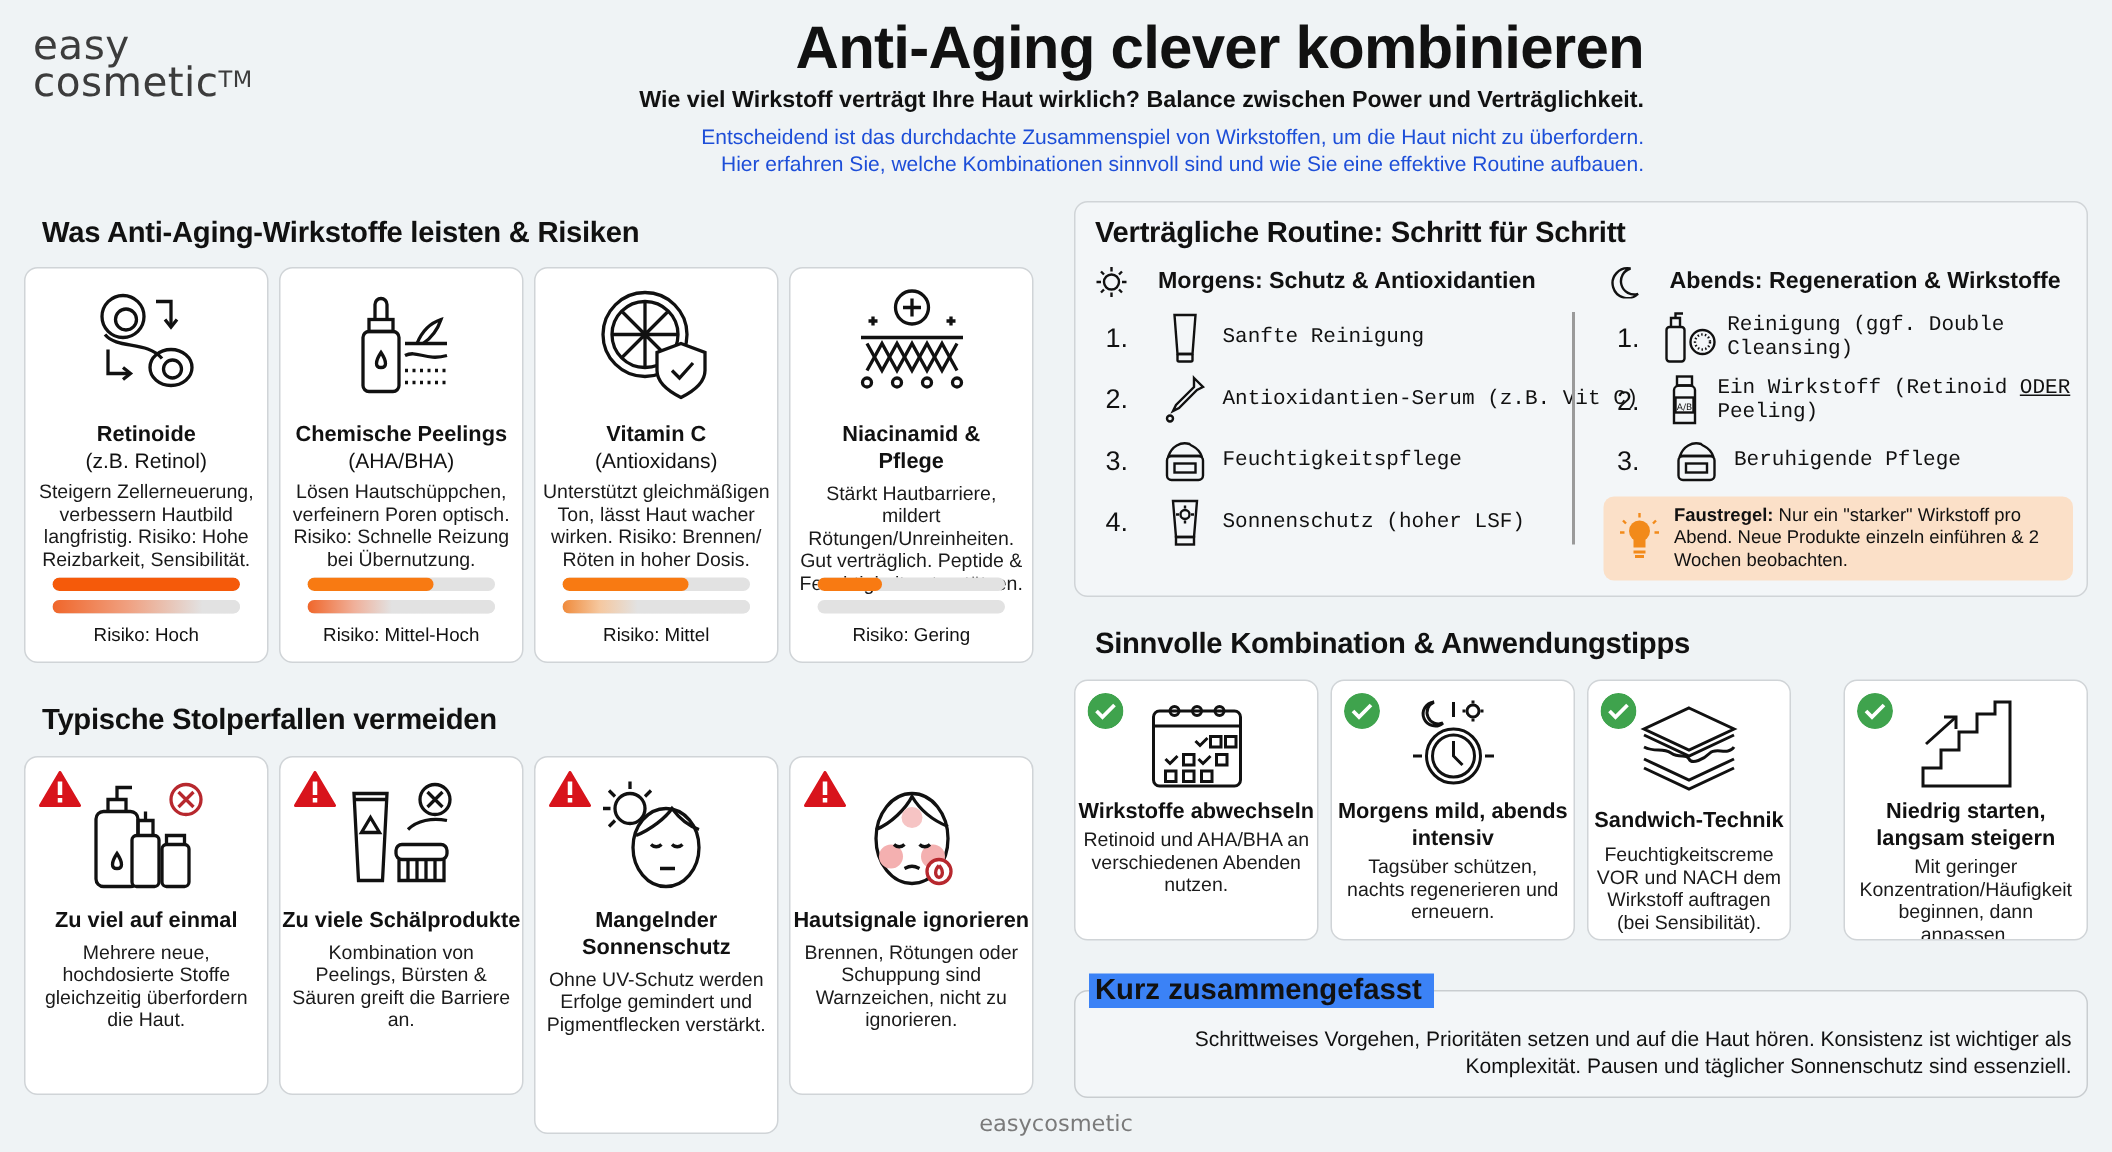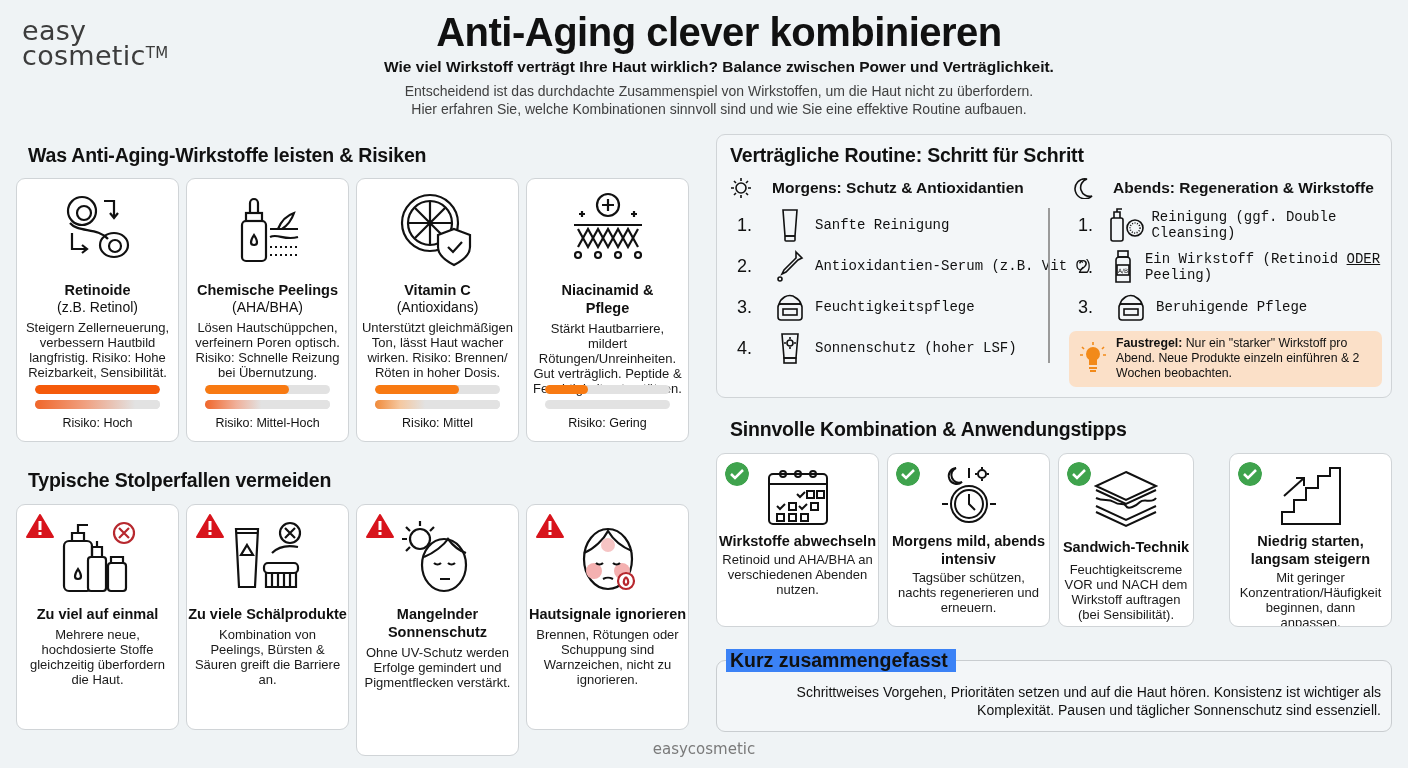--- a/index.html
+++ b/index.html
@@ -9,24 +9,24 @@
     font-family: "Liberation Sans", "DejaVu Sans", sans-serif;
     color: #111;
     position: relative;
   }
   .logo {
     position: absolute; left: 22px; top: 18px;
     font-family: "DejaVu Sans", sans-serif;
     color: #3c3c3c; font-size: 27px; line-height: 25px; letter-spacing: 0.3px;
   }
   .logo sup { font-size: 15px; vertical-align: top; position: relative; top: -2px; }
-  .header { position: absolute; left: 315px; width: 808px; top: 8px; text-align: center; }
+  .header { position: absolute; left: 288px; width: 808px; top: 8px; text-align: right; }
   .title { font-size: 40px; font-weight: bold; letter-spacing: -0.5px; line-height: 48px; }
   .subtitle { font-size: 15.5px; font-weight: bold; margin-top: 2px; }
-  .intro { font-size: 14px; line-height: 18px; margin-top: 6px; color: #404040; }
+  .intro { font-size: 14px; line-height: 18px; margin-top: 6px; color: #1d4ed8; }
 
   .section-h { position: absolute; font-size: 19.5px; font-weight: bold; letter-spacing: -0.2px; }
 
   .card {
     position: absolute; background: #fff; border: 1.5px solid #d0d4d7; border-radius: 9px;
     text-align: center; overflow: hidden;
   }
   .card .icon { display: block; margin: 0 auto; }
   .card h3 { font-size: 14.5px; font-weight: bold; line-height: 18px; }
   .card .sub { font-size: 14px; line-height: 17px; }

